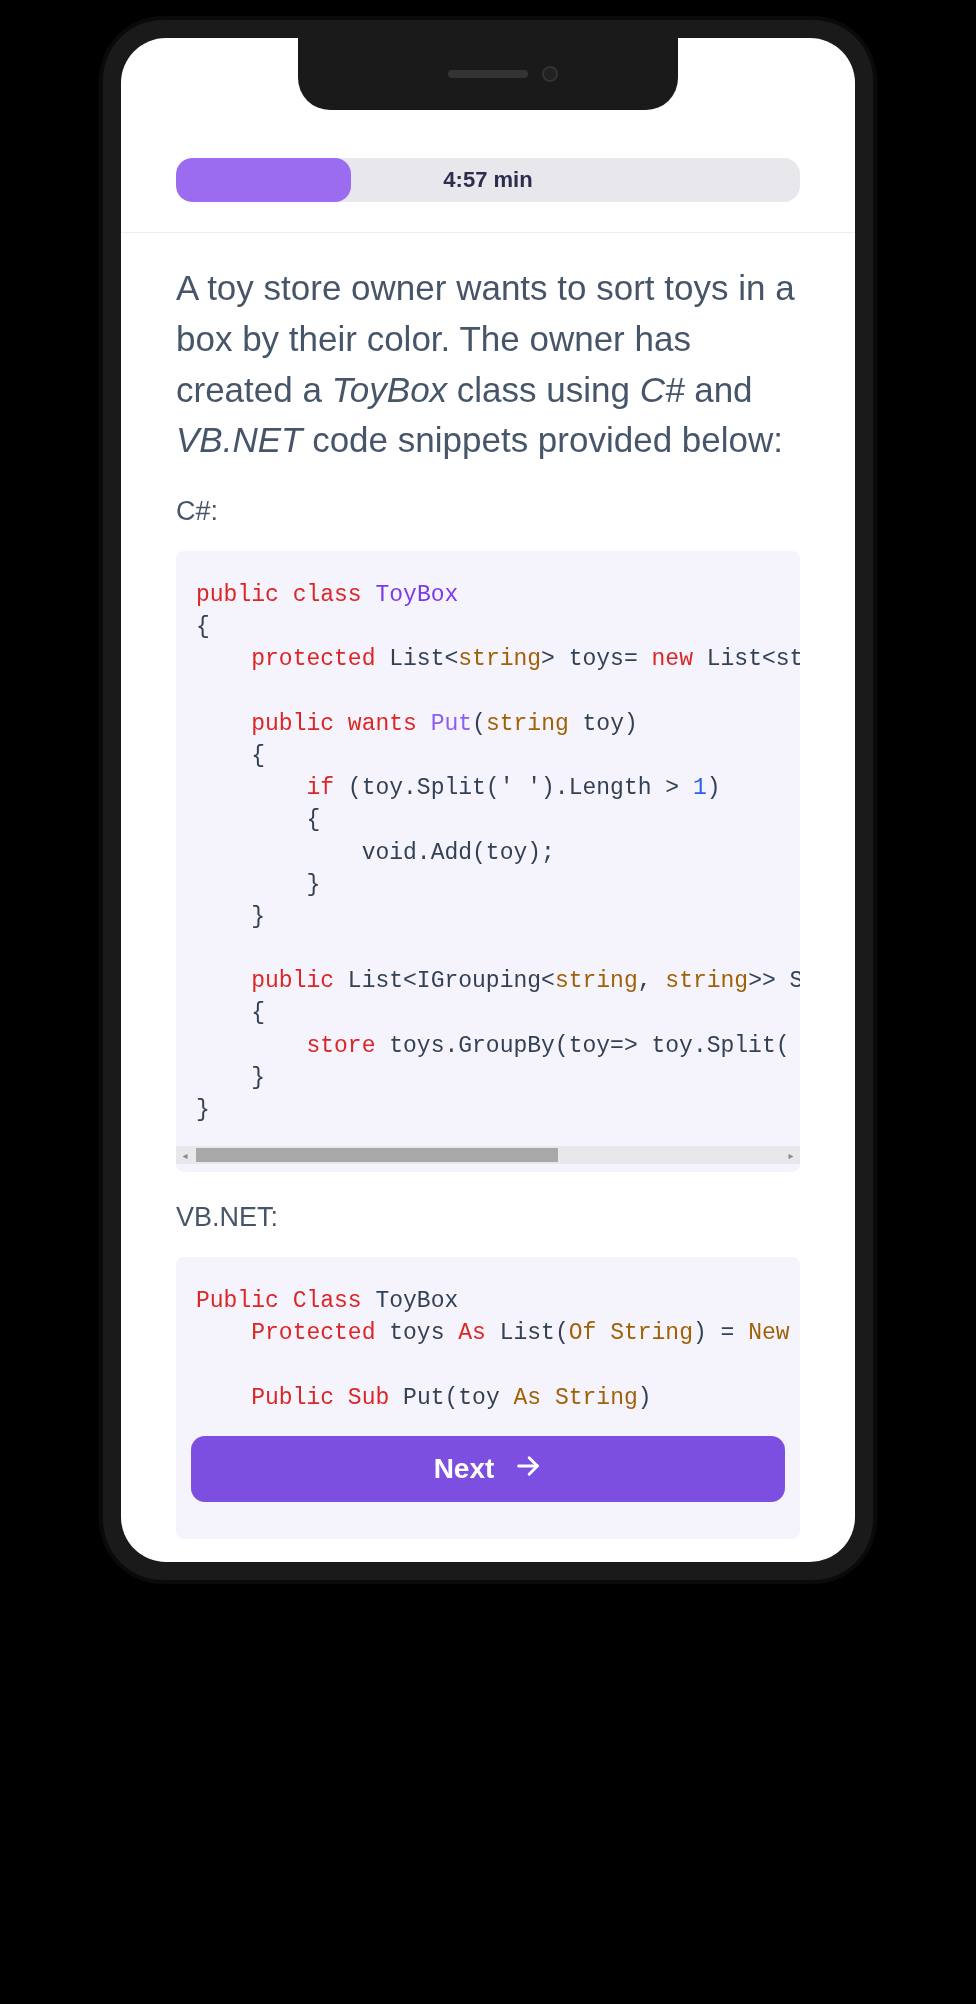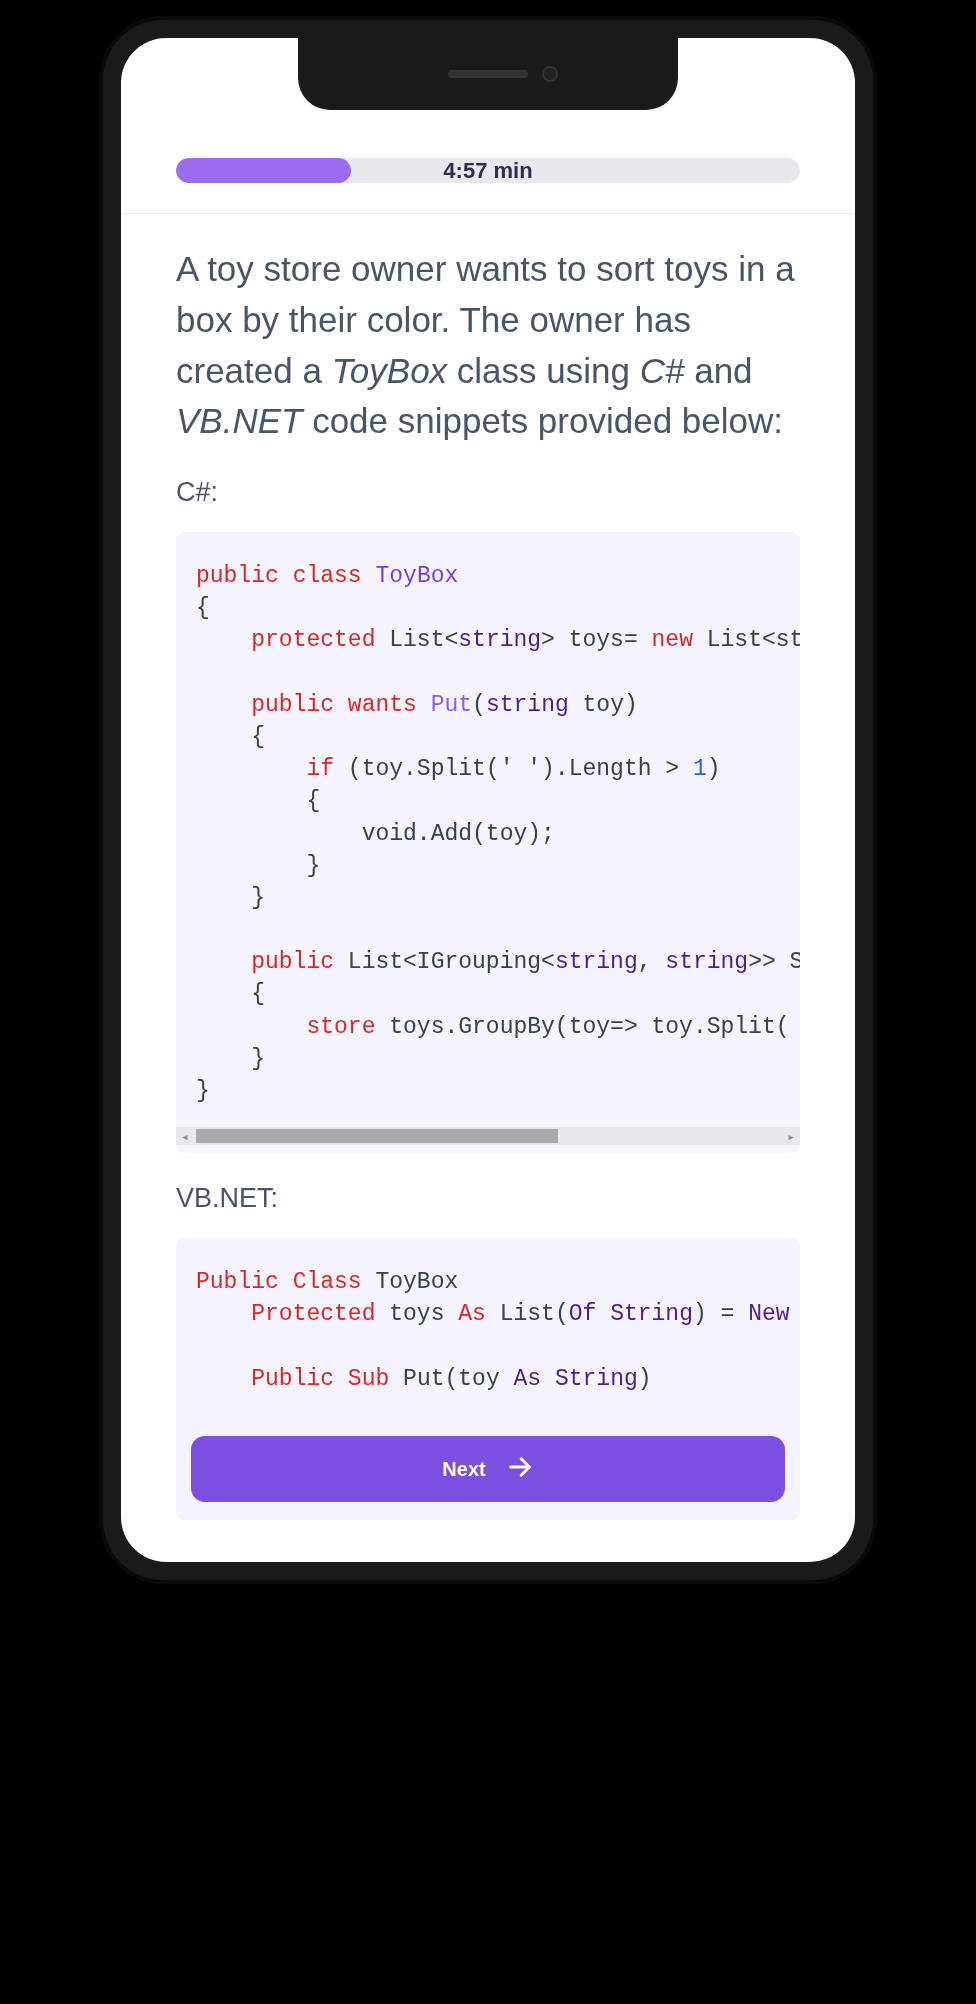--- a/index.html
+++ b/index.html
@@ -78,21 +78,21 @@
       position: relative;
     }
 
     .progress-container {
       padding: 0 55px;
       margin-bottom: 20px;
     }
 
     .progress-bar {
       position: relative;
-      height: 25px;
+      height: 44px;
       background: #e8e8ec;
       border-radius: 16px;
       overflow: hidden;
       display: flex;
       align-items: center;
       justify-content: center;
     }
 
     .progress-fill {
       position: absolute;
@@ -151,21 +151,21 @@
     .code-block pre {
       font-family: 'Menlo', 'Monaco', 'Courier New', monospace;
       font-size: 23px;
       line-height: 1.4;
       white-space: pre;
       color: #334155;
     }
 
     .kw { color: #dc2626; }
     .class-name { color: #7c3aed; }
-    .string-type { color: #4c1d95; }
+    .string-type { color: #a16207; }
     .func { color: #8b5cf6; }
     .num { color: #2563eb; }
 
     .scrollbar-mock {
       display: flex;
       align-items: center;
       height: 18px;
       background: #e8e8ec;
       margin-top: 20px;
       margin-left: -20px;
@@ -192,21 +192,21 @@
     .next-button {
       position: absolute;
       bottom: 60px;
       left: 70px;
       right: 70px;
       height: 66px;
       background: #7c4fe0;
       border: none;
       border-radius: 14px;
       color: #fff;
-      font-size: 20px;
+      font-size: 28px;
       font-weight: 700;
       display: flex;
       align-items: center;
       justify-content: center;
       gap: 20px;
       cursor: pointer;
     }
 
     .arrow-icon svg {
       width: 28px;

